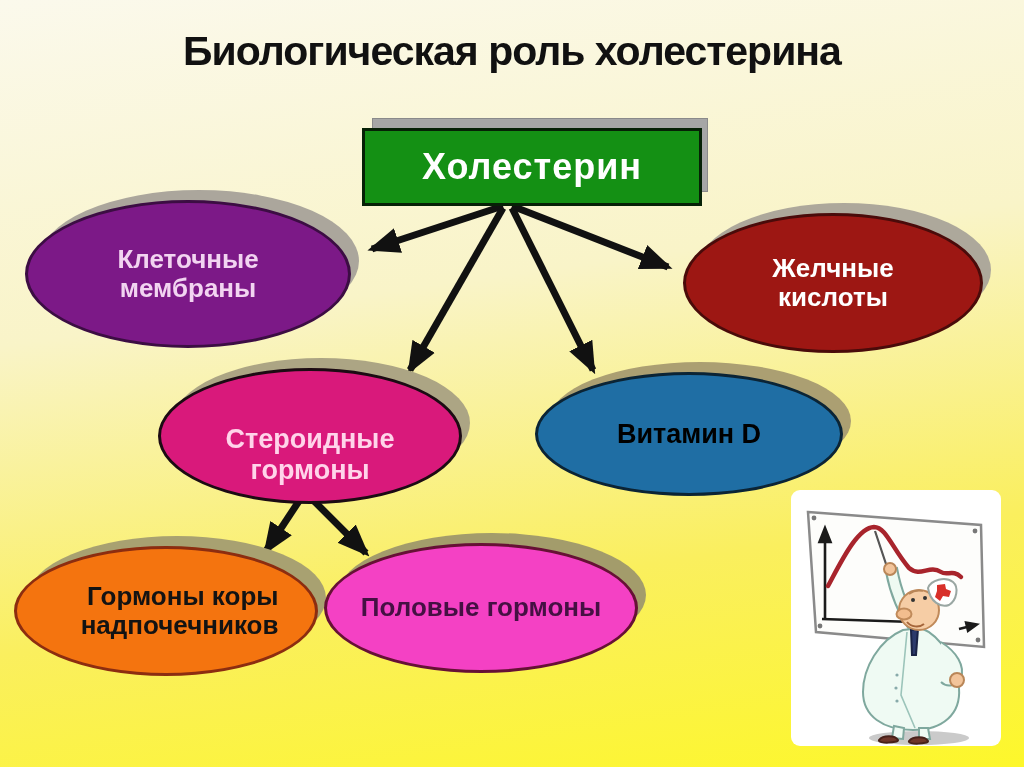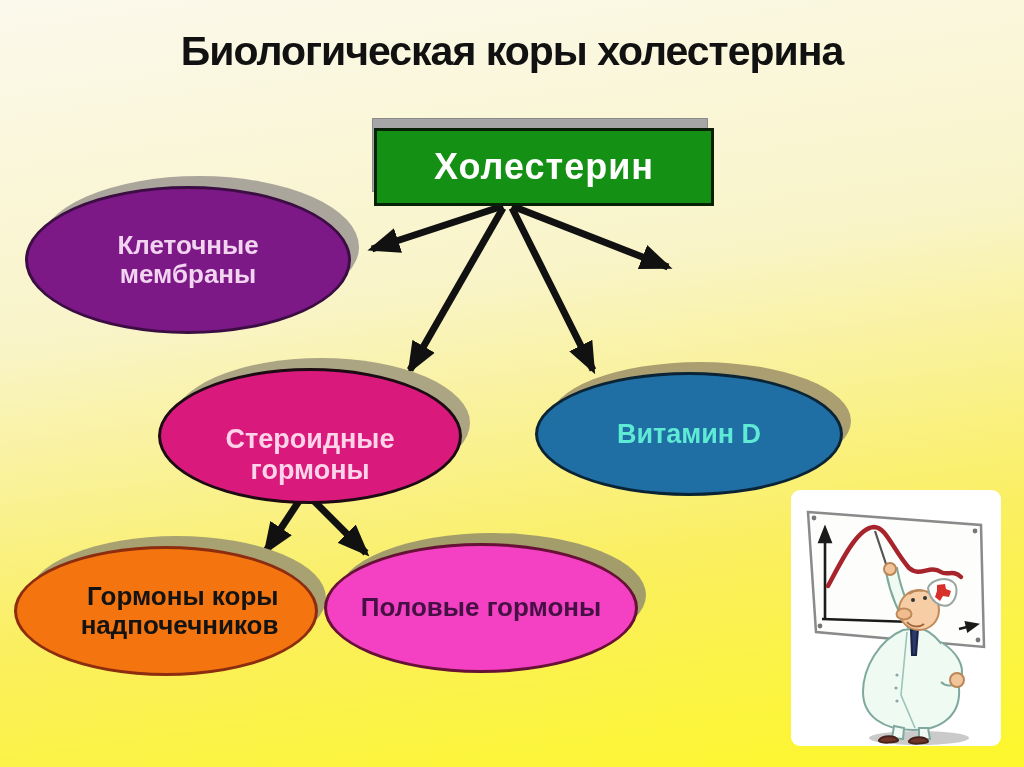--- a/index.html
+++ b/index.html
@@ -17,53 +17,53 @@
     position:absolute;left:0;top:28px;width:1024px;
     text-align:center;font-size:41px;letter-spacing:-1px;color:#111;margin:0;
   }
   
   .rootbox{position:absolute;left:358px;top:128px;width:334px;height:72px;}
   .rootbox .shadow{
     position:absolute;left:14px;top:-10px;width:100%;height:100%;
     background:#a6a6a6;border:1px solid #8a8a8a;
   }
   .rootbox .face{
-    position:absolute;left:16px;top:0;width:100%;height:100%;
+    position:absolute;left:4px;top:0;width:100%;height:100%;
     background:#149014;border:3px solid #062106;
     display:flex;align-items:center;justify-content:center;
     color:#fff;font-size:36px;letter-spacing:1px;
   }
   
   .node{position:absolute;}
   .node .eshadow,.node .ebody{
     position:absolute;left:0;top:0;width:100%;height:100%;border-radius:50%;
   }
   .node .eshadow{transform:translate(14px,-10px);}
   .node .ebody{
     display:flex;align-items:center;justify-content:center;text-align:center;
     line-height:1.12;
   }
-  .n-membranes{left:25px;top:186px;width:320px;height:142px;}
+  .n-membranes{left:25px;top:200px;width:320px;height:142px;}
   .n-membranes .eshadow{background:#aba69c;}
   .n-membranes .ebody{background:#7c1987;border:3px solid #3c0d43;color:#f2d4f1;font-size:26px;}
   .n-membranes .ebody span{width:230px;}
 
   .n-bile{left:683px;top:213px;width:294px;height:134px;}
   .n-bile .eshadow{background:#ada89b;}
   .n-bile .ebody{background:#9d1713;border:3px solid #4a0b0a;color:#fff;font-size:26px;}
   .n-bile .ebody span{width:190px;}
 
   .n-steroid{left:158px;top:368px;width:298px;height:130px;}
   .n-steroid .eshadow{background:#aca584;}
   .n-steroid .ebody{background:#d9197b;border:3px solid #1c0b13;color:#ffd4ea;font-size:27px;}
   .n-steroid .ebody span{width:220px;margin-top:37px;}
 
   .n-vitd{left:535px;top:372px;width:302px;height:118px;}
   .n-vitd .eshadow{background:#ab9f72;}
-  .n-vitd .ebody{background:#1f6ea4;border:3px solid #0b2435;color:#5eead4;font-size:27px;}
+  .n-vitd .ebody{background:#1f6ea4;border:3px solid #0b2435;color:#000000;font-size:27px;}
 
   .n-adrenal{left:14px;top:546px;width:298px;height:124px;}
   .n-adrenal .eshadow{background:#a8a171;}
   .n-adrenal .ebody{background:#f4740f;border:3px solid #8c2d10;color:#131313;font-size:26px;}
   .n-adrenal .ebody span{width:225px;text-align:right;}
 
   .n-sex{left:324px;top:543px;width:308px;height:124px;}
   .n-sex .eshadow{background:#a39c6b;}
   .n-sex .ebody{background:#f441c4;border:3px solid #661135;color:#451043;font-size:26px;justify-content:center;}
 
@@ -74,21 +74,21 @@
   .doctor-card{
     position:absolute;left:791px;top:490px;width:210px;height:256px;
     background:#ffffff;border-radius:9px;
   }
 </style>
 </head>
 <body>
 
 <div class="stage">
 
-  <h1 class="title">Биологическая коры холестерина</h1>
+  <h1 class="title">Биологическая роль холестерина</h1>
 
   <svg class="arrows" viewBox="0 0 1024 767" xmlns="http://www.w3.org/2000/svg">
     <defs>
       <marker id="ah" viewBox="0 0 10 8" refX="8.5" refY="4" markerWidth="4.6" markerHeight="3.9" orient="auto">
         <path d="M0,0 L10,4 L0,8 z" fill="#111111"></path>
       </marker>
     </defs>
     <g stroke="#111111" stroke-width="7" marker-end="url(#ah)">
       <line x1="503" y1="206" x2="372" y2="249"></line>
       <line x1="512" y1="206" x2="668" y2="267"></line>
@@ -106,20 +106,26 @@
     </div>
   </div>
 
   <div class="node n-membranes">
     <div class="eshadow"></div>
     <div class="ebody">
         <span>Клеточные мембраны</span>
       </div>
   </div>
 
+  <div class="node n-bile">
+    <div class="eshadow"></div>
+    <div class="ebody">
+        <span>Желчные кислоты</span>
+      </div>
+  </div>
 
   <div class="node n-steroid">
     <div class="eshadow"></div>
     <div class="ebody">
         <span>Стероидные гормоны</span>
       </div>
   </div>
 
   <div class="node n-vitd">
     <div class="eshadow"></div>

